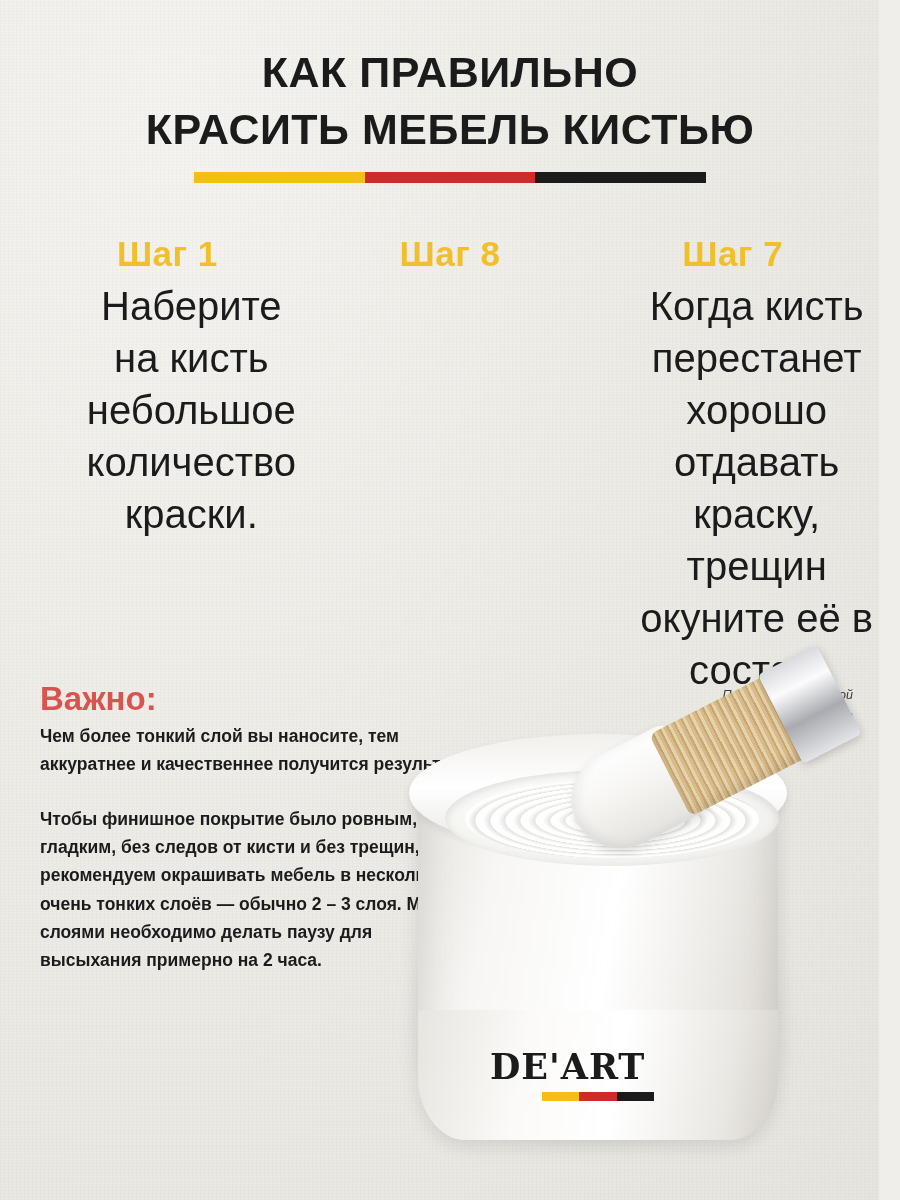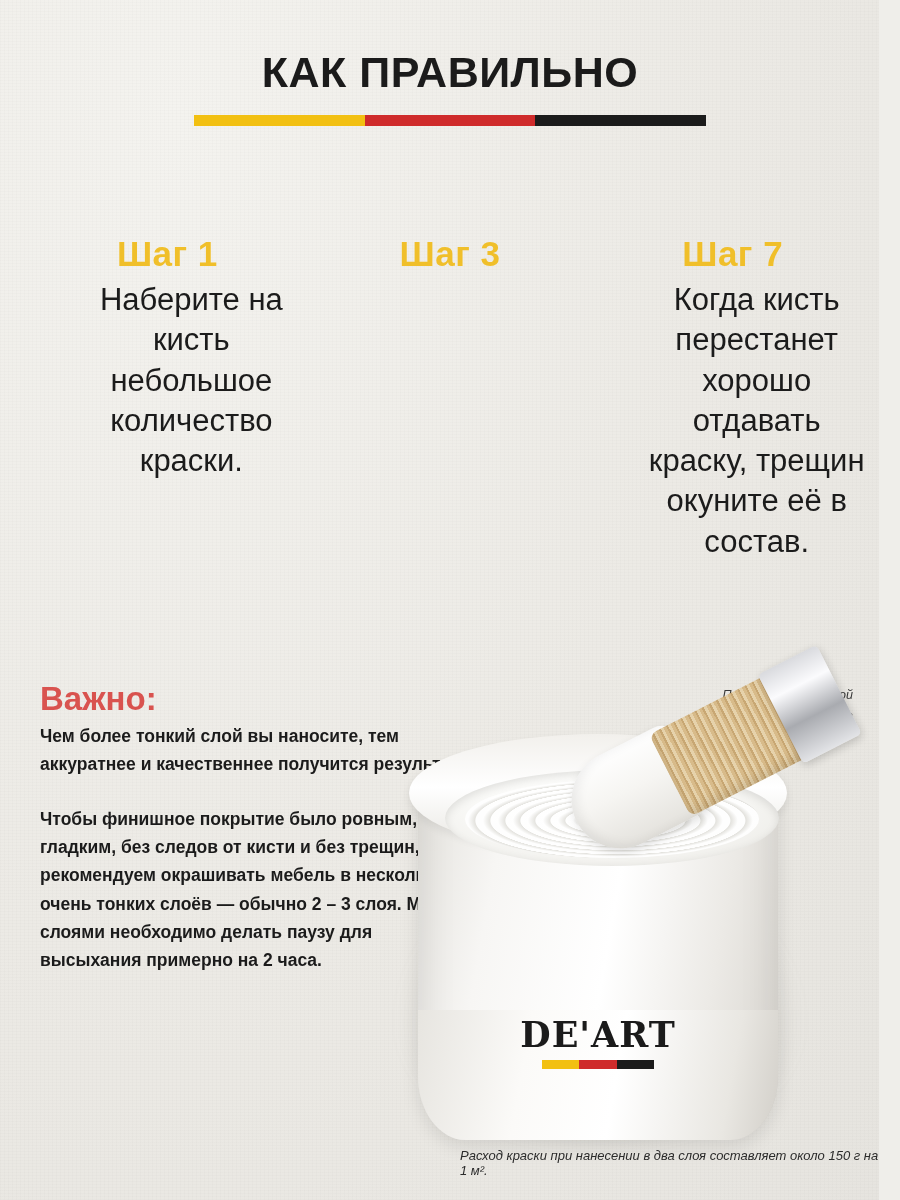--- a/index.html
+++ b/index.html
@@ -74,21 +74,21 @@
     text-align: center;
   }
   .step-title {
     font-weight: bold;
     font-size: 35px;
     color: #f0bf2a;
     margin-bottom: 6px;
     letter-spacing: 0.5px;
   }
   .step-text {
-    font-size: 31px;
+    font-size: 40px;
     line-height: 1.30;
     color: #1b1b1b;
     margin-left: 48px;
   }
 
   
   .important {
     position: absolute;
     top: 680px;
     left: 40px;
@@ -199,23 +199,23 @@
     left: 23px;
     top: 300px;
     width: 360px;
     height: 130px;
     border-radius: 0 0 48px 48px / 0 0 64px 64px;
     background: linear-gradient(100deg, #e7e5e0 0%, #fbfaf8 30%, #ffffff 55%, #e9e7e2 85%, #d2cfc9 100%);
   }
   .logo {
     position: absolute;
     left: 95px;
-    top: 304px;
+    top: 336px;
     width: 216px;
-    text-align: center;
+    text-align: left;
   }
   .logo-text {
     font-family: "DejaVu Serif", serif;
     font-weight: bold;
     font-size: 35px;
     letter-spacing: 1px;
     color: #1b1b1b;
   }
   .logo-flag {
     margin: 5px auto 0 auto;
@@ -280,34 +280,35 @@
   }
 </style>
 </head>
 <body>
 
 <div class="page">
   <div class="texture"></div>
 
   <div class="header">
     <div class="title-line">КАК ПРАВИЛЬНО</div>
+    <div class="title-line">КРАСИТЬ МЕБЕЛЬ КИСТЬЮ</div>
     <div class="flag-rule">
       <span class="fr-yellow"></span>
       <span class="fr-red"></span>
       <span class="fr-black"></span>
     </div>
   </div>
 
   <div class="steps">
     <div class="step">
       <div class="step-title">Шаг 1</div>
       <div class="step-text">Наберите на кисть небольшое количество краски.</div>
     </div>
     <div class="step">
-      <div class="step-title">Шаг 3</div>
+      <div class="step-title">Шаг 8</div>
     </div>
     <div class="step">
       <div class="step-title">Шаг 7</div>
       <div class="step-text">Когда кисть перестанет хорошо отдавать краску, трещин окуните её в состав.</div>
     </div>
   </div>
 
   <div class="important">
     <div class="important-title">Важно:</div>
     <div class="important-para">Чем более тонкий слой вы наносите, тем аккуратнее и качественнее получится результат.</div>
@@ -336,14 +337,13 @@
     </div>
 
     <div class="brush">
       <div class="brush-head"></div>
       <div class="bristles"></div>
       <div class="ferrule"></div>
       <div class="handle"></div>
     </div>
   </div>
 
-  <div class="footer-note">Расход краски при нанесении в два слоя составляет около 150 г на 1 м².</div>
 </div>
 
 </body></html>

